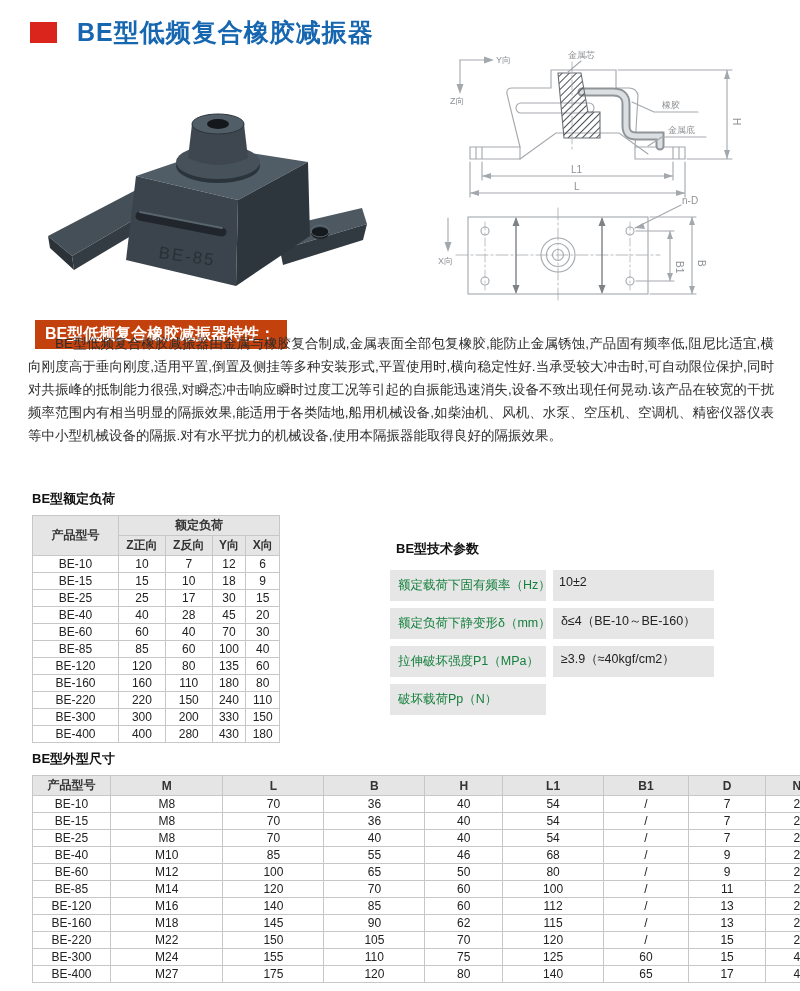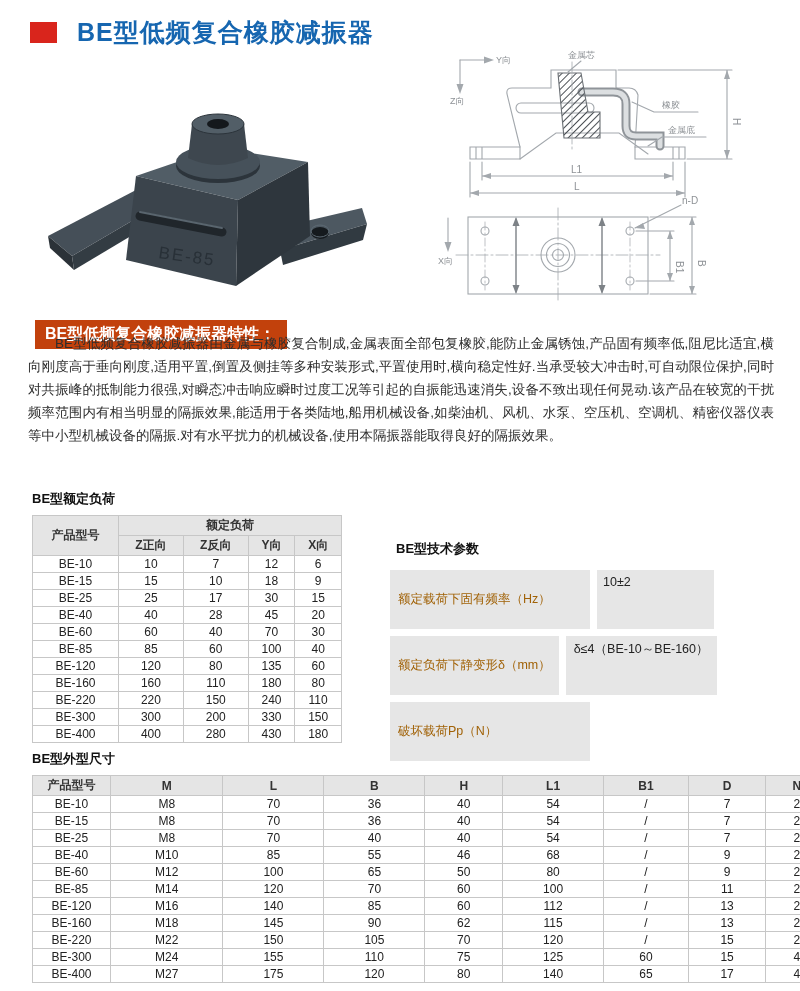--- a/index.html
+++ b/index.html
@@ -27,29 +27,29 @@
 
   
   .section-title { font-size:13px; font-weight:bold; color:#111; margin-bottom:7px; }
 
   
   table { border-collapse:collapse; font-size:12px; color:#222; }
   th, td { border:1px solid #c7c7c7; text-align:center; padding:1px 4px; height:17px; }
   thead th { background:#e5e5e5; font-weight:bold; color:#333; }
   tbody td { background:#fff; }
 
-  .load-section { position:absolute; top:490px; left:32px; width:310px; }
+  .load-section { position:absolute; top:490px; left:32px; width:248px; }
   .load-section table { width:100%; }
   .load-section col.model { width:86px; }
 
   .tech-section { position:absolute; top:540px; left:390px; width:324px; }
   .tech-section .section-title { margin-left:6px; margin-bottom:12px; }
   .param-row { display:flex; gap:7px; margin-bottom:7px; }
-  .param-label { width:200px; background:#e6e6e6; font-size:12.5px; color:#a16207;
-                 padding:21px 8px; white-space:nowrap; }
+  .param-label { width:156px; background:#e6e6e6; font-size:12.5px; color:#15803d;
+                 padding:7px 8px; white-space:nowrap; }
   .param-value { flex:1; background:#e6e6e6; font-size:12.5px; color:#222;
                  padding:5px 8px; white-space:nowrap; }
   .param-row:first-of-type .param-value { padding-left:6px; }
 
   .dims-section { position:absolute; top:750px; left:32px; width:796px; }
   .dims-section table { width:100%; }
   .dims-section col.model { width:78px; }
 </style>
 </head>
 <body>
@@ -316,20 +316,24 @@
   <div class="tech-section">
     <div class="section-title">BE型技术参数</div>
     <div>
         <div class="param-row">
           <div class="param-label">额定载荷下固有频率（Hz）</div>
           <div class="param-value">10±2</div>
         </div>
         <div class="param-row">
           <div class="param-label">额定负荷下静变形δ（mm）</div>
           <div class="param-value">δ≤4（BE-10～BE-160）</div>
+        </div>
+        <div class="param-row">
+          <div class="param-label">拉伸破坏强度P1（MPa）</div>
+          <div class="param-value">≥3.9（≈40kgf/cm2）</div>
         </div>
         <div class="param-row">
           <div class="param-label">破坏载荷Pp（N）</div>
         </div>
       </div>
   </div>
 
   <div class="dims-section">
     <div class="section-title">BE型外型尺寸</div>
     <table>

